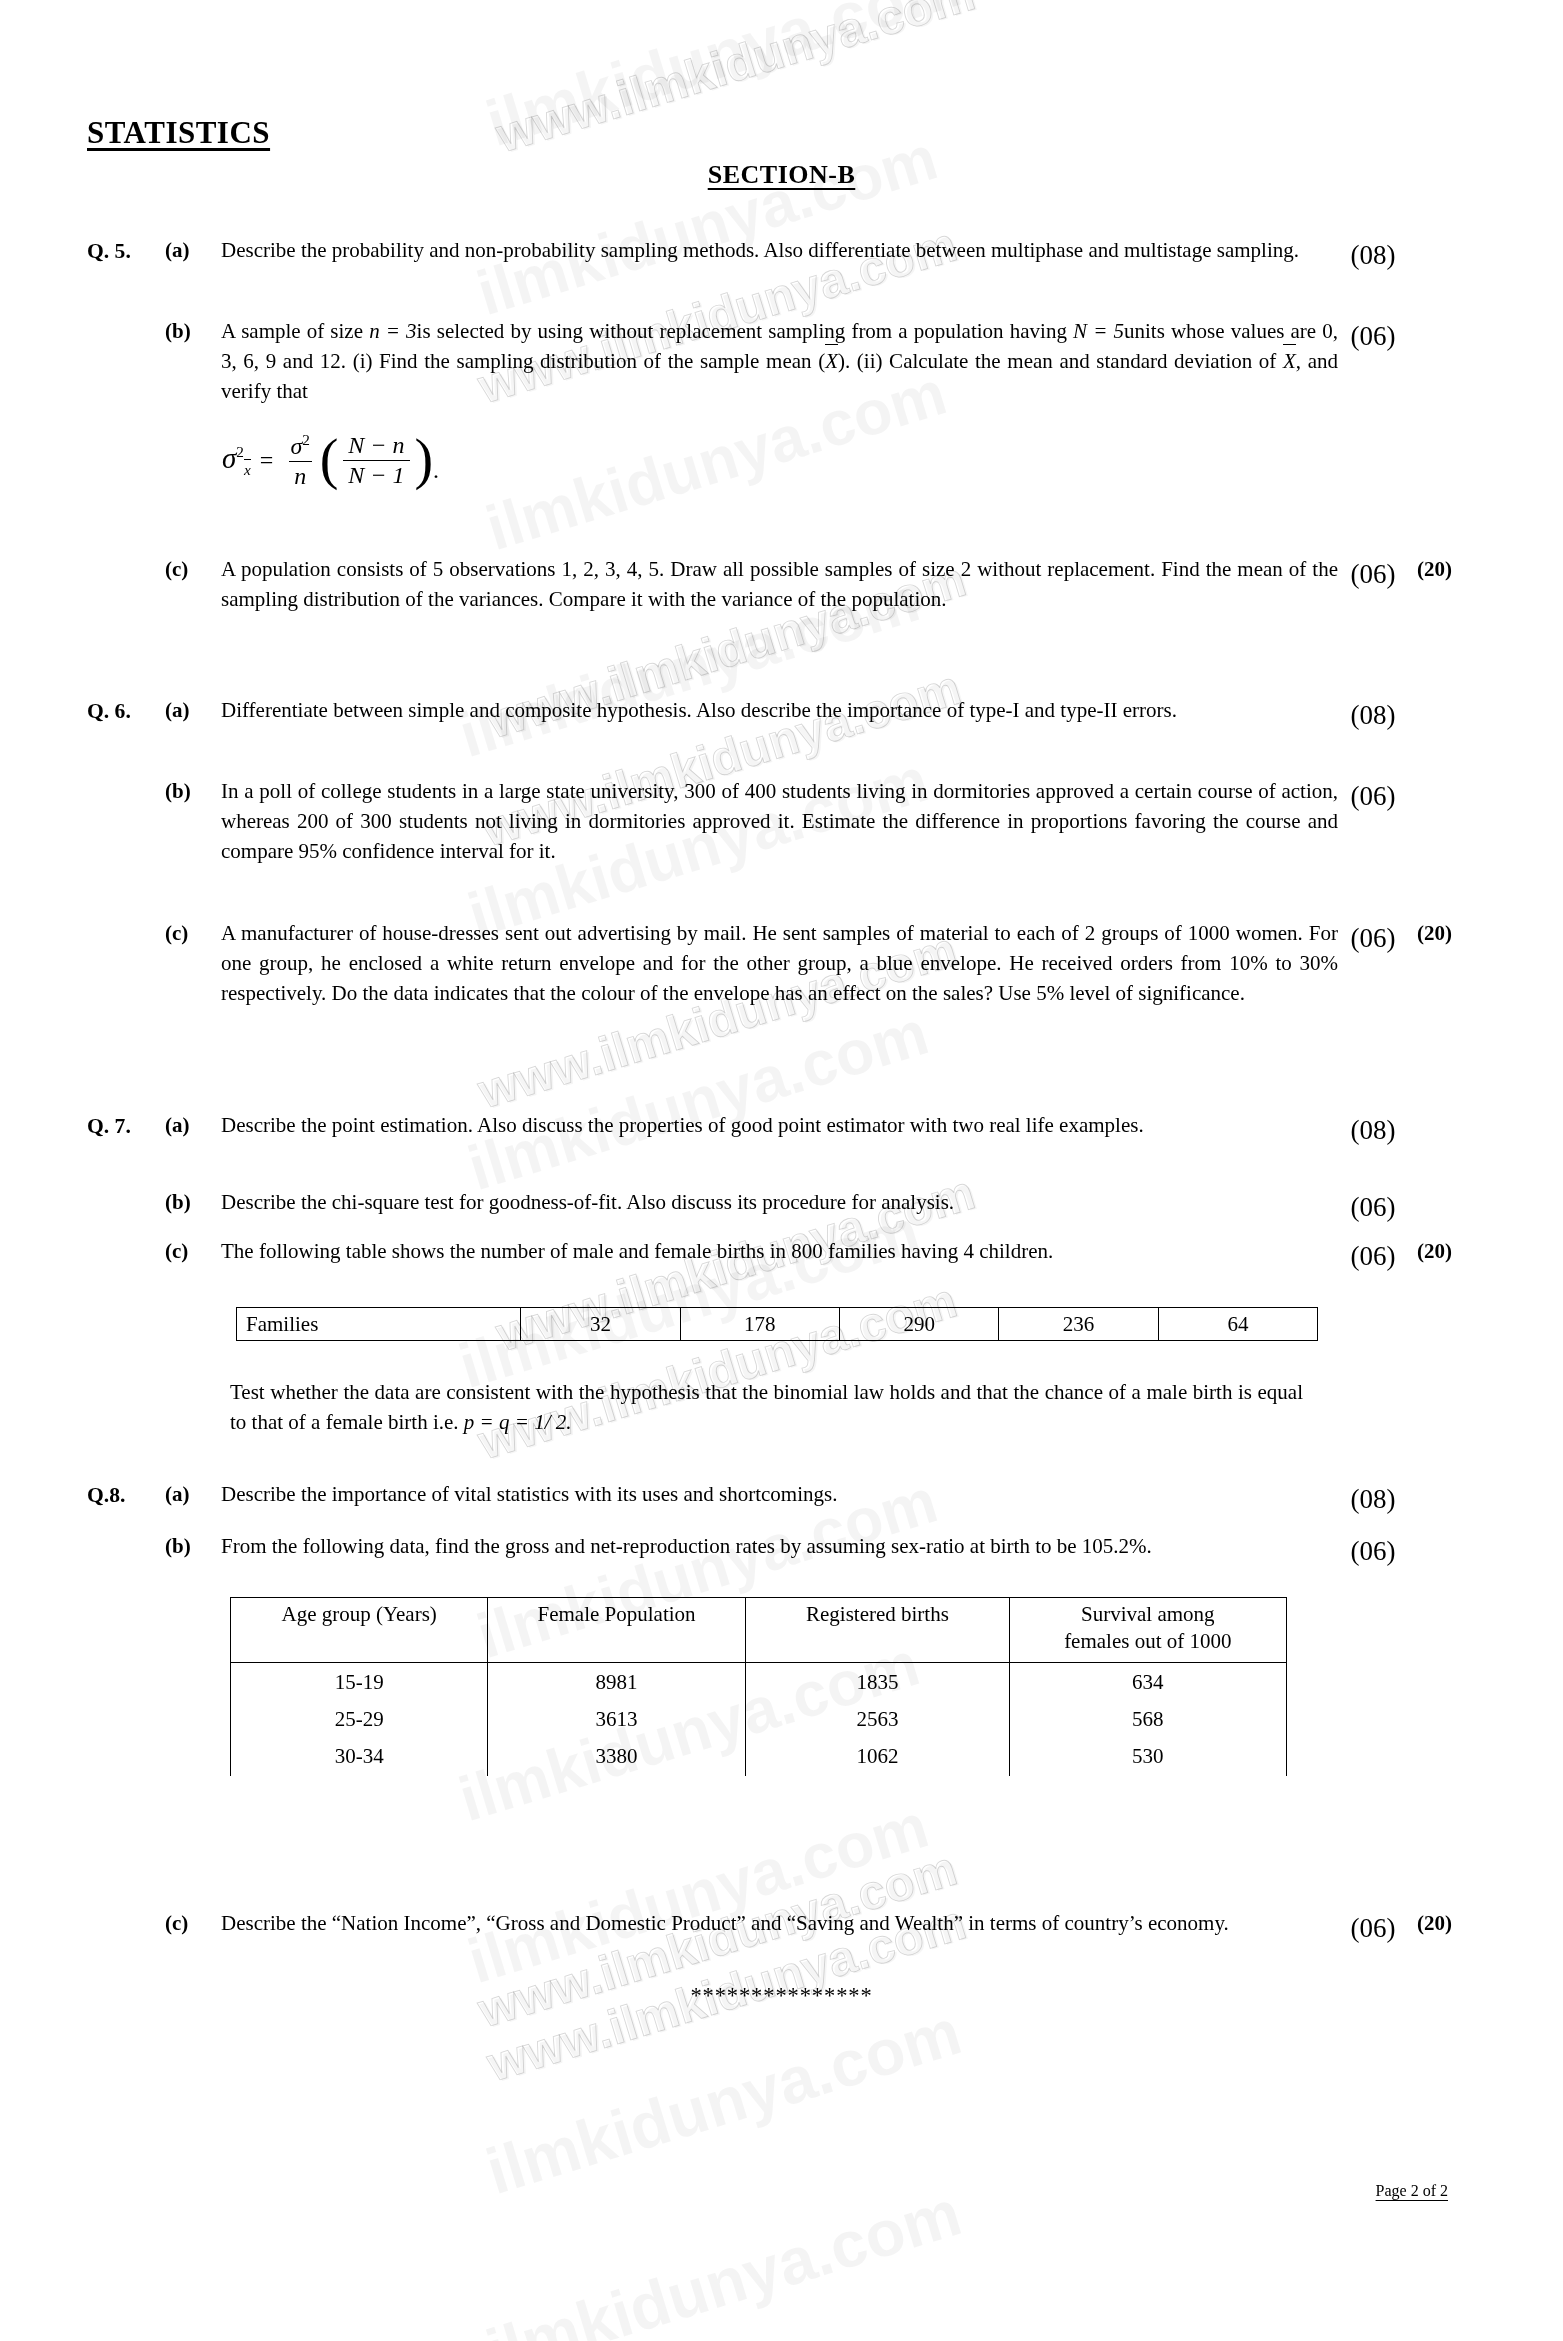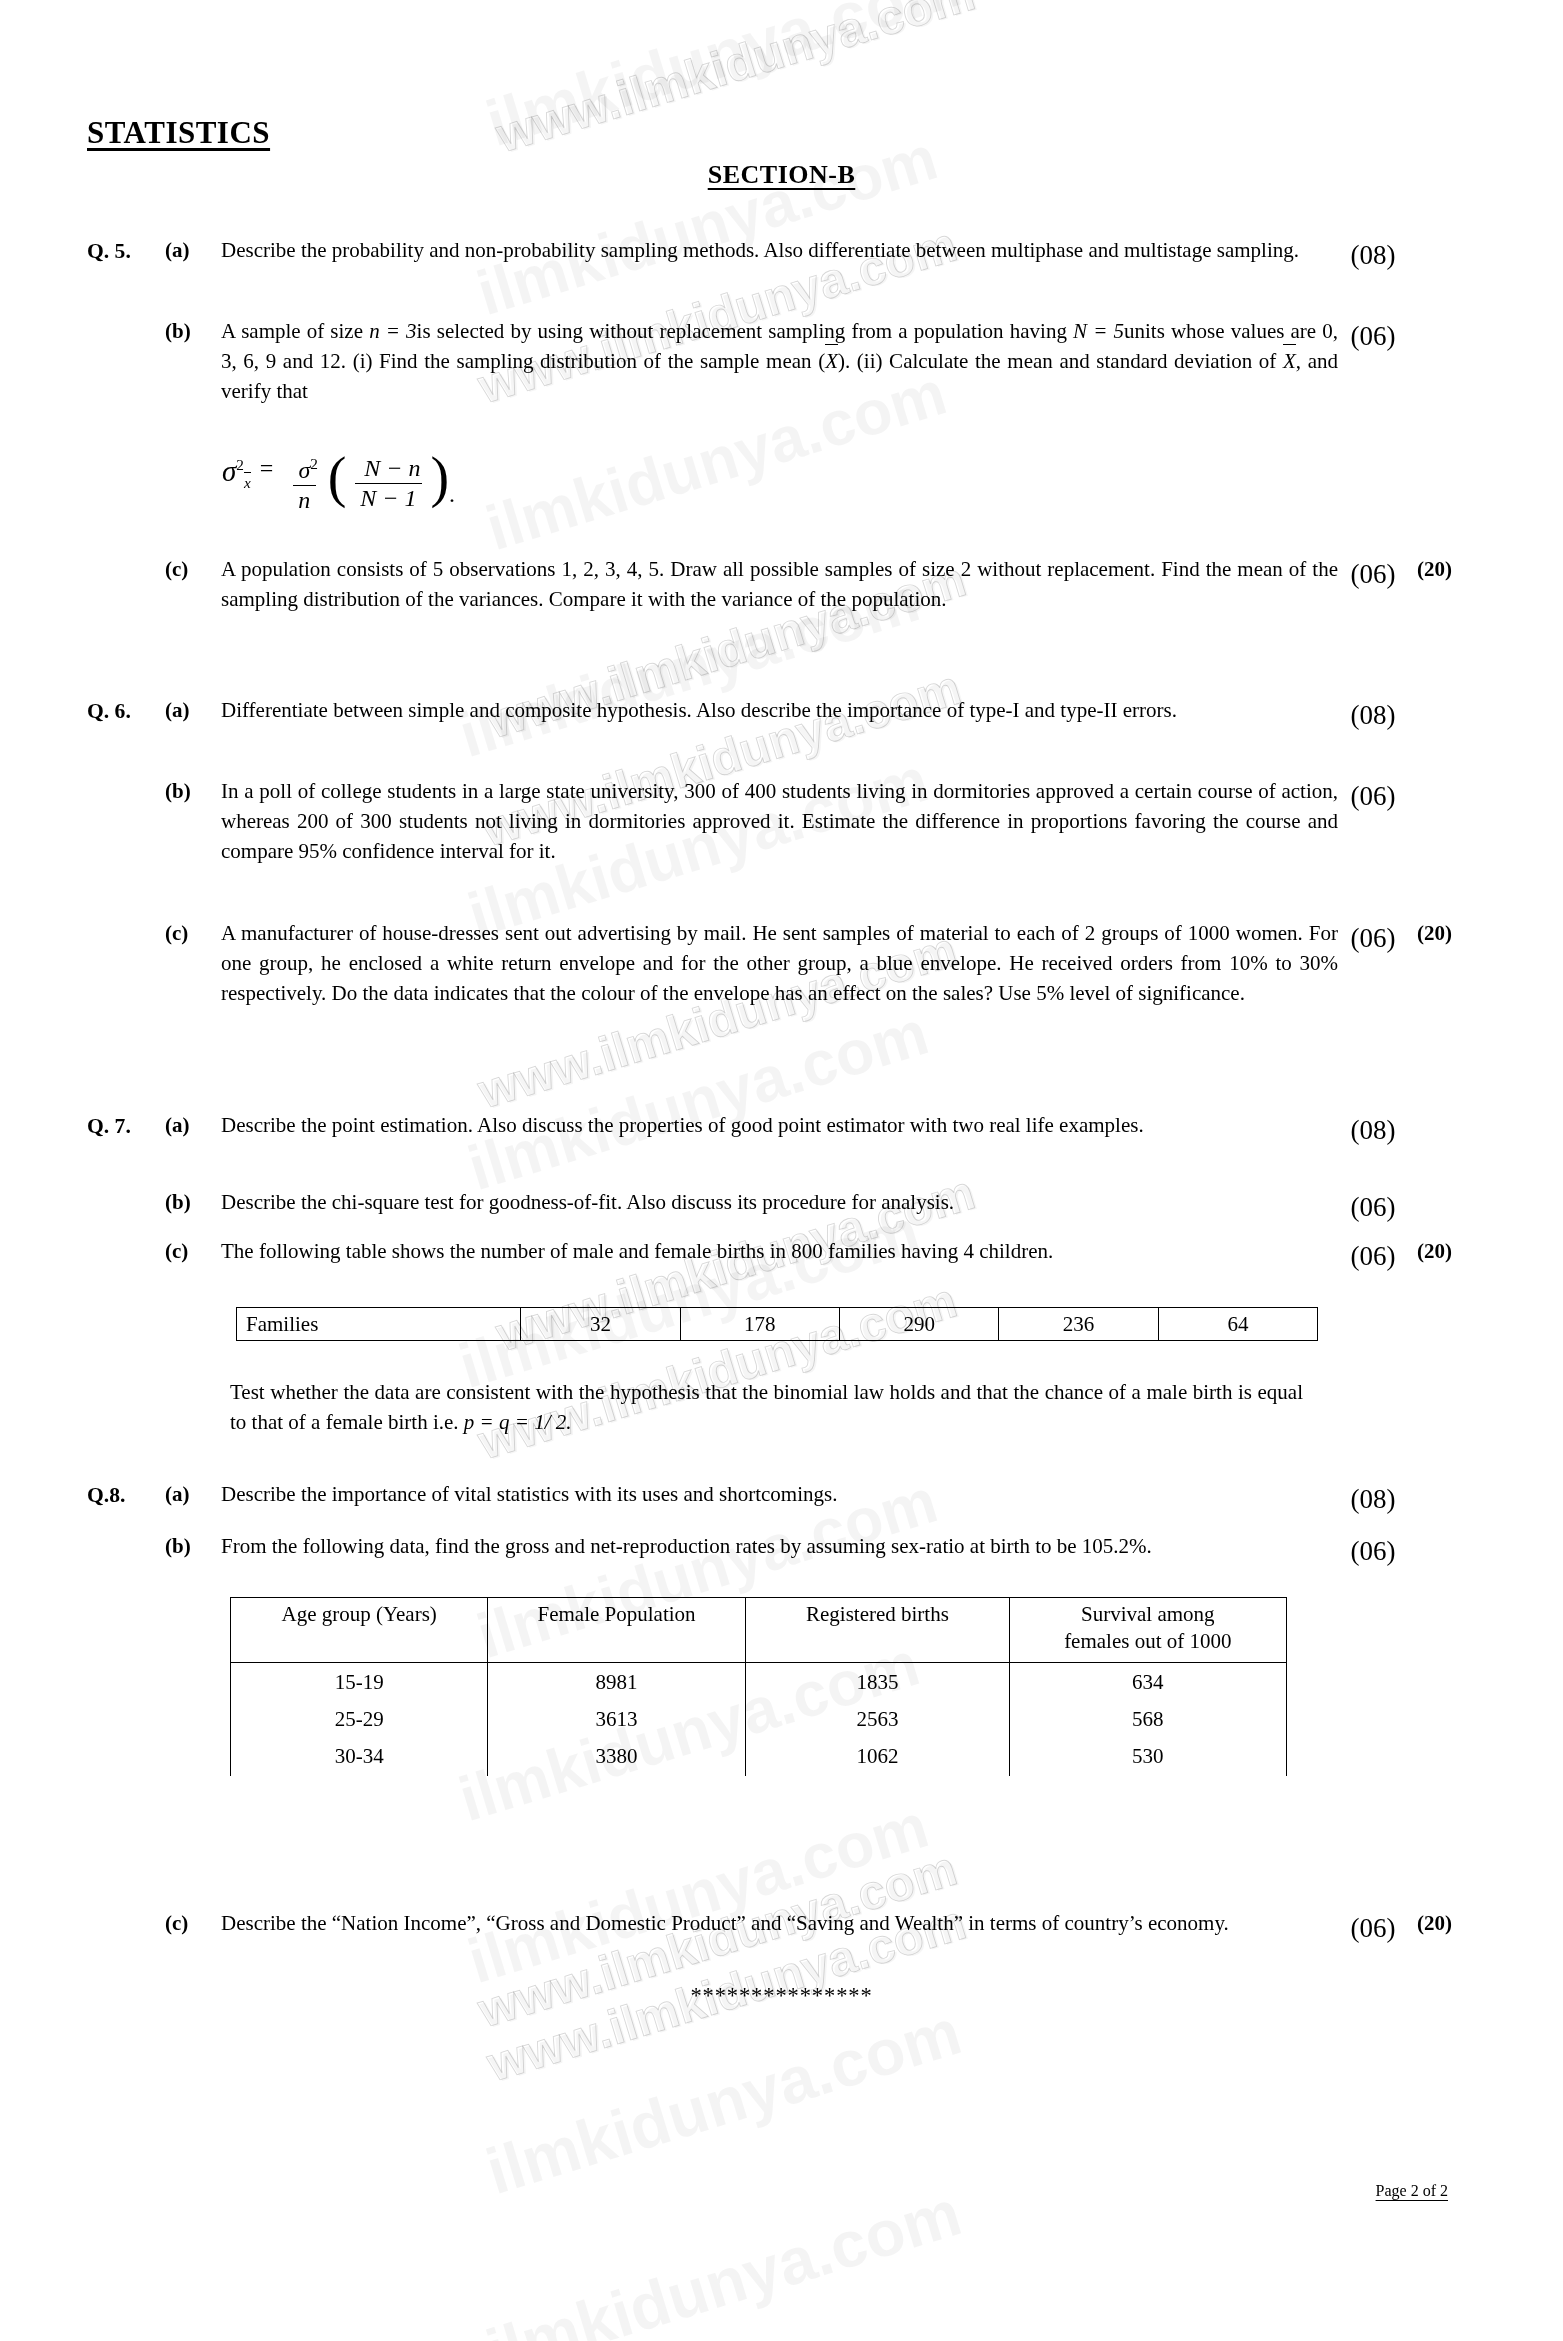--- a/index.html
+++ b/index.html
@@ -111,22 +111,23 @@
   }
 
   
   .mi { font-style: italic; font-family: "Liberation Serif", serif; }
   .nowrap { white-space: nowrap; }
 
   
   .formula {
     position: absolute;
     left: 222px;
-    top: 455px;
+    top: 431px;
     display: flex;
+    align-items: center;
     font-size: 24px;
     font-family: "Liberation Serif", serif;
   }
   .sigma-sub {
     position: relative;
     display: inline-block;
     font-style: italic;
     font-size: 29px;
     margin-right: 1.8px;
   }
@@ -152,21 +153,21 @@
     border-top: 1.3px solid #000;
   }
   .frac {
     display: inline-flex;
     flex-direction: column;
     align-items: center;
     vertical-align: middle;
     margin: 0 4.5px;
     font-style: italic;
   }
-  .frac .num { padding: 0 5.4px 0.9px 5.4px; margin-left: 8px; }
+  .frac .num { padding: 0 5.4px 0.9px 5.4px; }
   .frac .den { padding: 0.9px 5.4px 0 5.4px; border-top: 1.4px solid #000; }
   .paren {
     font-size: 56px;
     font-family: "Liberation Serif", serif;
     line-height: 0.82;
     font-weight: 300;
   }
 
   
   .tbl {

